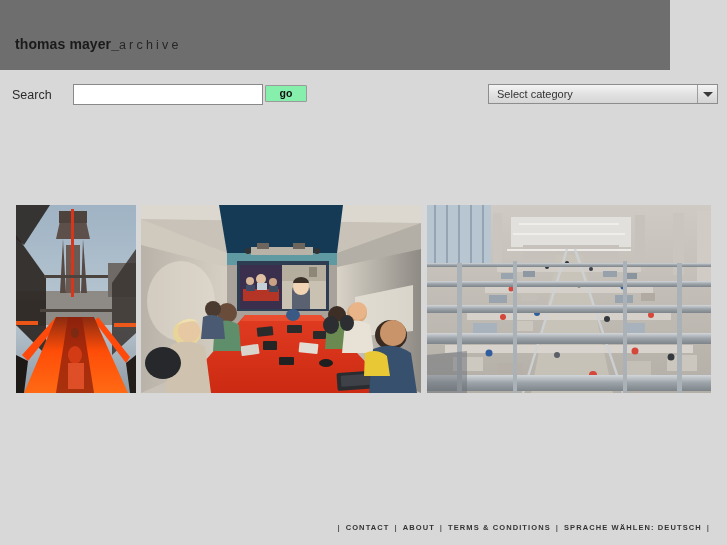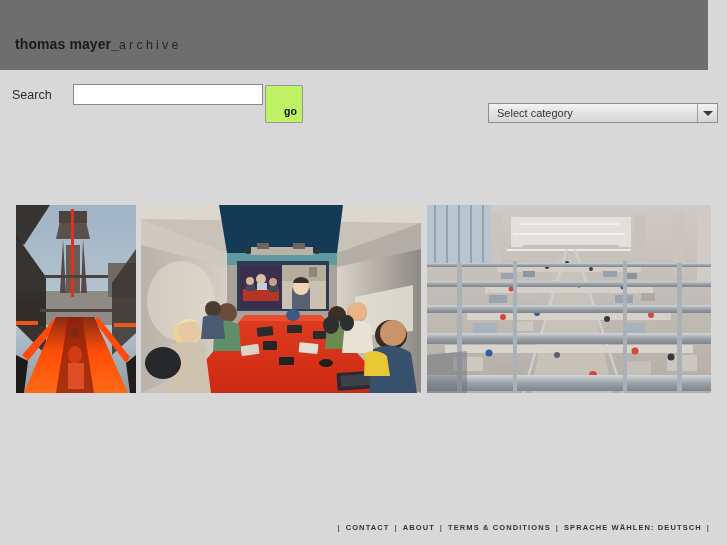--- a/index.html
+++ b/index.html
@@ -15,21 +15,20 @@
     position: relative;
   }
 
   
   .header {
     position: absolute;
     left: 0; top: 0;
     width: 670px;
     height: 70px;
     background: #6e6e6e;
-    padding-left: 38px;
   }
   .logo {
     position: absolute;
     left: 15px;
     top: 36px;
     white-space: nowrap;
     line-height: 1;
   }
   .logo-bold {
     font-size: 14px;
@@ -95,47 +94,46 @@
     background: #ffffff;
     font-family: "Liberation Sans", sans-serif;
     font-size: 11px;
     color: #222;
     outline: none;
   }
   .go-button {
     position: absolute;
     left: 265px;
     top: 85px;
-    width: 32px;
+    width: 42px;
     height: 17px;
-    background: #bef264;
+    background: #86efac;
     border: 1px solid #9a9a9a;
     border-radius: 1px;
     font-family: "Liberation Sans", sans-serif;
     font-size: 10.5px;
     font-weight: bold;
     color: #111;
     line-height: 15px;
     text-align: center;
-    padding: 18px;
+    padding: 0;
     cursor: pointer;
   }
 
   
   .category-select {
     position: absolute;
     left: 488px;
     top: 84px;
     width: 230px;
     height: 20px;
     border: 1px solid #8d8d8d;
     background: linear-gradient(to bottom, #f4f4f4 0%, #e2e2e2 50%, #d6d6d6 100%);
     box-sizing: border-box;
     cursor: pointer;
-    margin-top: 19px;
   }
   .category-select-label {
     position: absolute;
     left: 8px;
     top: 3px;
     font-size: 11px;
     color: #333333;
     white-space: nowrap;
   }
   .category-select-arrow-box {

